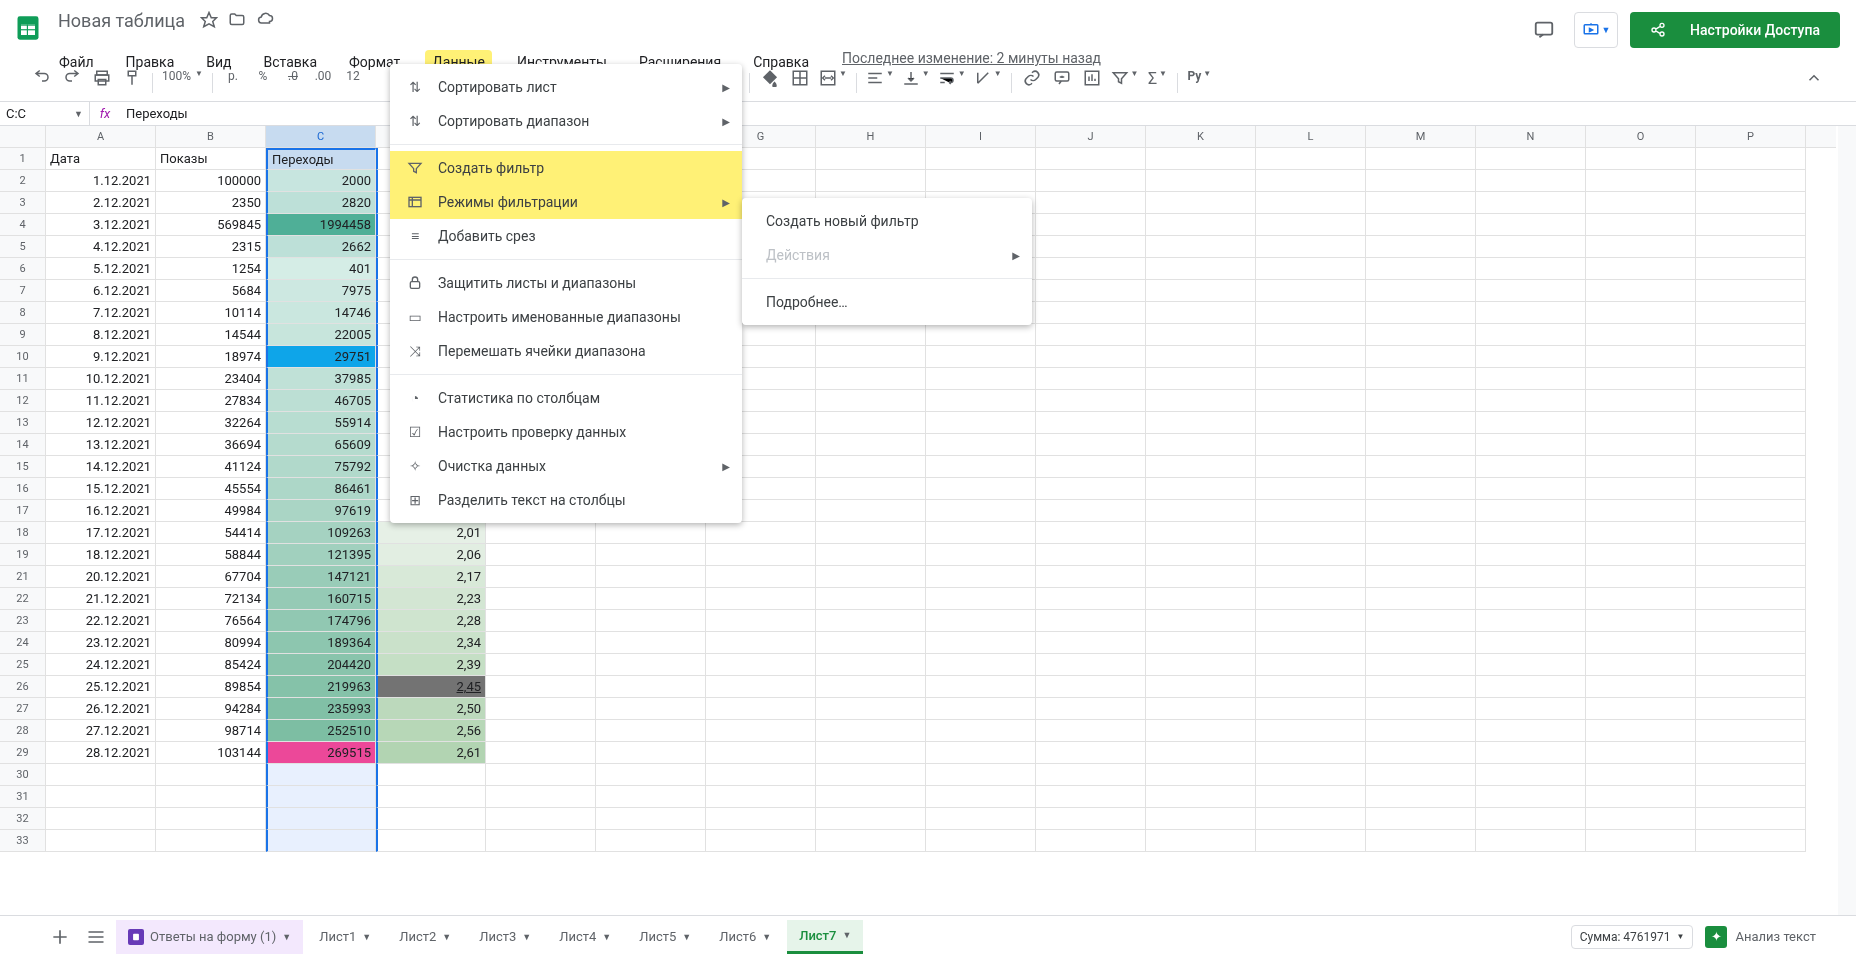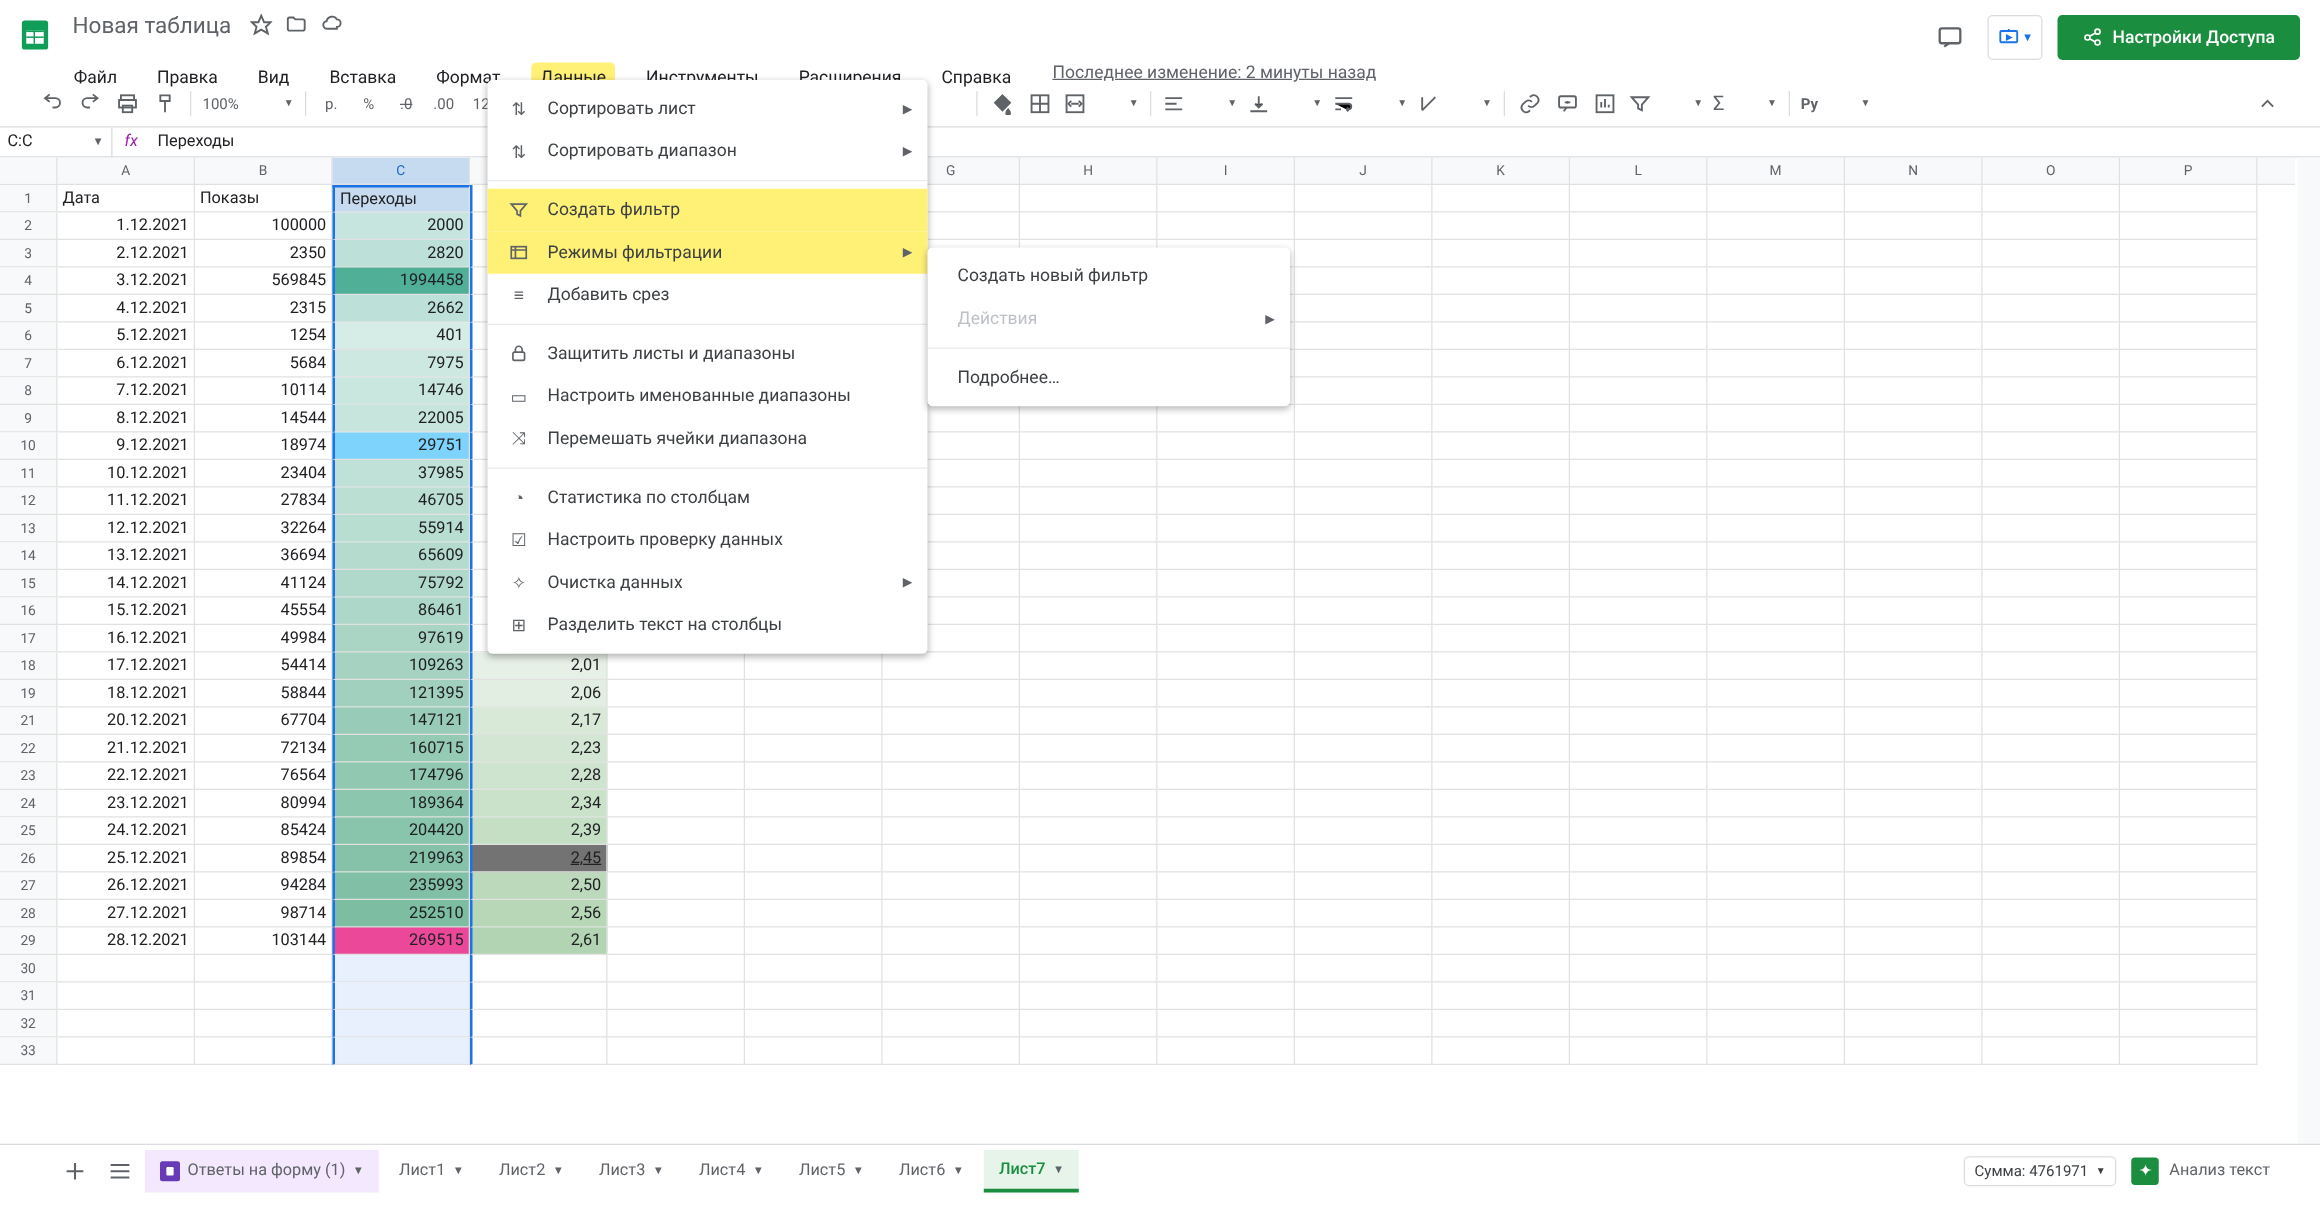--- a/index.html
+++ b/index.html
@@ -13,25 +13,25 @@
 .title-row { display:flex; align-items:center; gap:8px; height:24px; }
 .doc-title { font-size:18px; color:#5f6368; padding:2px 6px; }
 .title-icon { width:20px; height:20px; color:#5f6368; display:flex; align-items:center; justify-content:center; cursor:pointer; }
 .menubar { display:flex; gap:18px; margin-top:18px; }
 .menu-item { padding:4px 7px; font-size:14px; color:#202124; border-radius:4px; cursor:pointer; }
 .menu-item.active { background:#fff176; }
 .last-edit { font-size:14px; color:#5f6368; text-decoration:underline; margin-left:8px; cursor:pointer; }
 .header-right { display:flex; align-items:center; gap:12px; padding-top:4px; }
 .hdr-btn { width:36px; height:36px; display:flex; align-items:center; justify-content:center; border-radius:50%; cursor:pointer; color:#5f6368; }
 .present-btn { width:44px; height:36px; border:1px solid #dadce0; border-radius:4px; display:flex; align-items:center; justify-content:center; gap:2px; cursor:pointer; color:#1a73e8; }
-.share-btn { background:#1a8e3e; color:#fff; padding:0 20px; height:36px; border-radius:4px; display:flex; align-items:center; gap:8px; font-size:14px; font-weight:500; cursor:pointer; }
+.share-btn { background:#1a8e3e; color:#fff; padding:0 20px; height:36px; border-radius:4px; display:flex; align-items:center; gap:24px; font-size:14px; font-weight:500; cursor:pointer; }
 
 
 .toolbar { height:38px; border-bottom:1px solid #dadce0; display:flex; align-items:center; padding:0 28px; gap:2px; color:#5f6368; }
-.tb-btn { min-width:28px; height:28px; display:flex; align-items:center; justify-content:center; border-radius:2px; cursor:pointer; padding:0 3px;gap:32px; }
+.tb-btn { min-width:28px; height:28px; display:flex; align-items:flex-start; justify-content:center; border-radius:2px; cursor:pointer; padding:0 3px; }
 .tb-sep { width:1px; height:20px; background:#dadce0; margin:0 4px; }
 .tb-txt { font-size:12px; color:#5f6368; }
 .collapse-btn { margin-left:auto; }
 
 
 .namebox-row { height:24px; border-bottom:1px solid #dadce0; display:flex; align-items:center; }
 .namebox { width:90px; height:24px; display:flex; align-items:center; padding:0 6px; font-size:13px; color:#202124; border-right:1px solid #dadce0; }
 .namebox .dd { margin-left:auto; color:#5f6368; font-size:9px; }
 .fx { width:30px; text-align:center; font-style:italic; color:#a21caf; font-size:13px; }
 .fx-input { flex:1; padding:0 6px; font-size:13px; color:#202124; }
@@ -473,21 +473,21 @@
         <div class="cell r"></div>
         <div class="cell r"></div>
         <div class="cell r"></div>
         <div class="cell r"></div>
         <div class="cell r"></div>
       </div>
       <div class="row">
         <div class="row-hdr">10</div>
         <div class="cell r">9.12.2021</div>
         <div class="cell r">18974</div>
-        <div class="cell r" style="background: #7dd3fc; border-left: 2px solid rgb(26, 115, 232);">29751</div>
+        <div class="cell r" style="background: #0ea5e9; border-left: 2px solid rgb(26, 115, 232);">29751</div>
         <div class="cell r" style="border-left: 2px solid rgb(26, 115, 232);"></div>
         <div class="cell r"></div>
         <div class="cell r"></div>
         <div class="cell r"></div>
         <div class="cell r"></div>
         <div class="cell r"></div>
         <div class="cell r"></div>
         <div class="cell r"></div>
         <div class="cell r"></div>
         <div class="cell r"></div>

